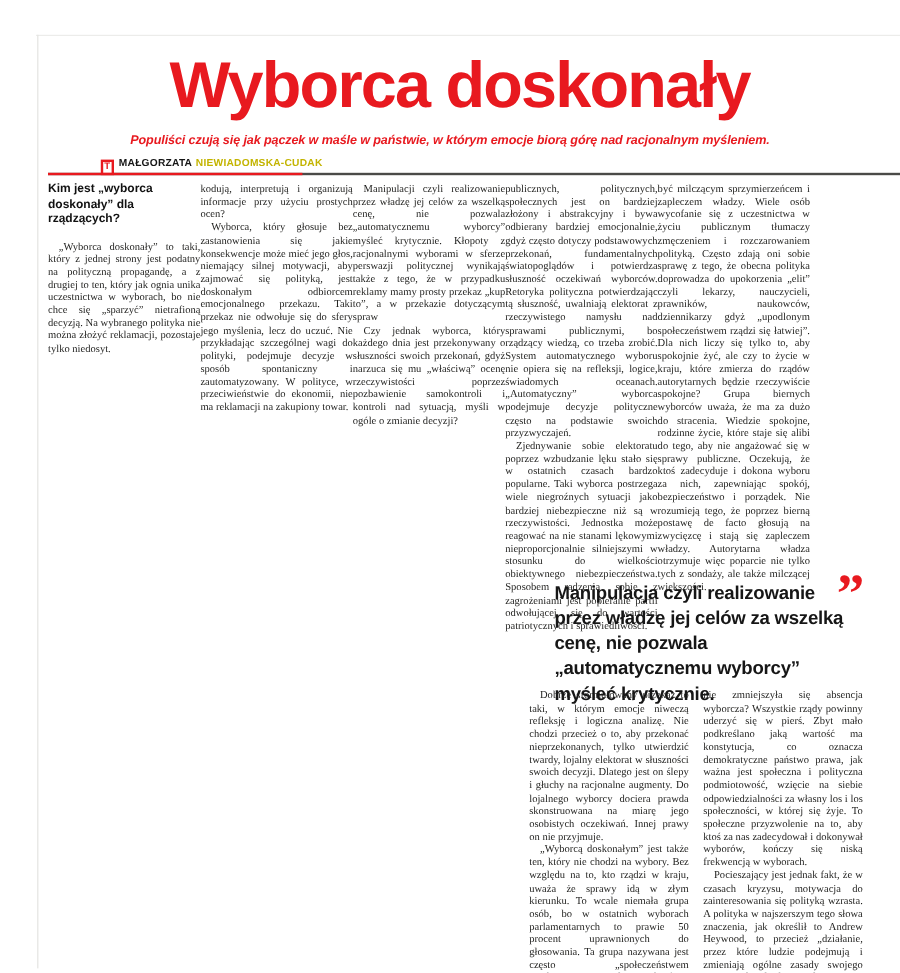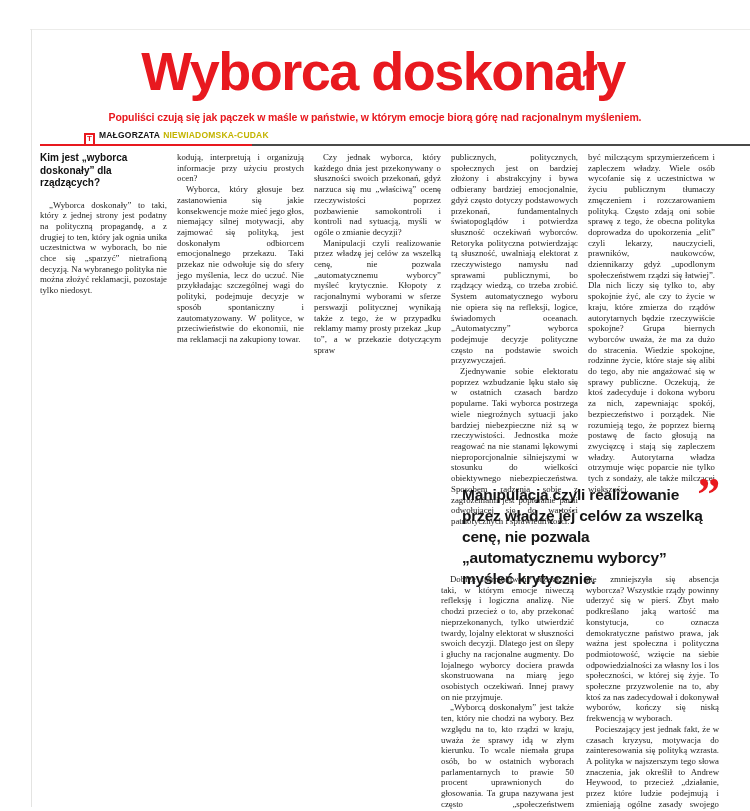--- a/index.html
+++ b/index.html
@@ -6,33 +6,33 @@
   .page{position:relative;width:750px;height:811px;background:#ffffff;overflow:hidden;
         font-family:"Liberation Serif",serif;color:#1e1e1c;}
   .edge-top{position:absolute;left:30px;top:29px;width:720px;height:1px;background:#ececea;}
   .edge-left{position:absolute;left:31px;top:29px;width:1px;height:778px;background:#e4e4e2;}
 
   .title{position:absolute;left:0;right:0;top:40px;margin:0;text-align:center;
          font-family:"Liberation Sans",sans-serif;font-weight:800;font-size:54px;
          letter-spacing:-1.5px;color:#e8191f;padding-left:16px;}
   .subtitle{position:absolute;left:0;right:0;top:111px;margin:0;text-align:center;
          font-family:"Liberation Sans",sans-serif;font-weight:700;font-size:10.5px;
-         letter-spacing:-0.1px;color:#e8191f;}
+         letter-spacing:-0.1px;color:#e8191f;font-style:italic;}
 
   .byline{position:absolute;left:40px;top:128px;width:678px;height:16px;
          border-bottom:2px solid #4a4a48;font-family:"Liberation Sans",sans-serif;
          font-weight:700;font-size:8.5px;letter-spacing:.2px;line-height:14px;padding-left:44px;}
   .byline .red-rule{position:absolute;left:0;bottom:-2px;width:212px;height:2px;background:#e8191f;}
   .t-icon{display:inline-block;box-sizing:border-box;width:11px;height:13px;border:2px solid #e8191f;
          background:#fff;color:#e8191f;font-weight:800;font-size:8px;line-height:8px;
          text-align:center;vertical-align:-3px;margin-right:4px;}
   .by-first{color:#151515;}
   .by-last{color:#c3b400;margin-left:3px;}
 
-  .topband{position:absolute;left:40px;top:152px;width:678px;display:flex;gap:10px;}
+  .topband{position:absolute;left:40px;top:152px;width:678px;display:flex;}
   .col{flex:0 0 127px;font-size:8.8px;line-height:10.7px;text-align:justify;}
   .col p,.bcol p{margin:0;}
   .ind{text-indent:9px;}
   .sec-head{margin:0 0 10px 0;font-family:"Liberation Sans",sans-serif;font-weight:800;
          font-size:10px;line-height:12.5px;color:#111;text-align:left;}
 
   .pullquote{position:absolute;left:462px;top:484px;width:258px;
          font-family:"Liberation Sans",sans-serif;font-weight:800;font-size:15.5px;
          line-height:21px;letter-spacing:-0.2px;color:#161616;}
   .pullquote p{margin:0;}
@@ -60,22 +60,22 @@
   <div class="topband">
     <div class="col">
       <h3 class="sec-head">Kim jest „wyborca doskonały” dla rządzących?</h3>
       <p class="ind">„Wyborca doskonały” to taki, który z jednej strony jest podatny na polityczną propagandę, a z drugiej to ten, który jak ognia unika uczestnictwa w wyborach, bo nie chce się „sparzyć” nietrafioną decyzją. Na wybranego polityka nie można złożyć reklamacji, pozostaje tylko niedosyt.</p>
     </div>
     <div class="col">
       <p>kodują, interpretują i organizują informacje przy użyciu prostych ocen?</p>
       <p class="ind">Wyborca, który głosuje bez zastanowienia się jakie konsekwencje może mieć jego głos, niemający silnej motywacji, aby zajmować się polityką, jest doskonałym odbiorcem emocjonalnego przekazu. Taki przekaz nie odwołuje się do sfery jego myślenia, lecz do uczuć. Nie przykładając szczególnej wagi do polityki, podejmuje decyzje w sposób spontaniczny i zautomatyzowany. W polityce, w przeciwieństwie do ekonomii, nie ma reklamacji na zakupiony towar.</p>
     </div>
     <div class="col">
+      <p class="ind">Manipulacji czyli realizowanie przez władzę jej celów za wszelką cenę, nie pozwala „automatycznemu wyborcy” myśleć krytycznie. Kłopoty z racjonalnymi wyborami w sferze perswazji politycznej wynikają także z tego, że w przypadku reklamy mamy prosty przekaz „kup to”, a w przekazie dotyczącym spraw</p>
       <p class="ind">Czy jednak wyborca, który każdego dnia jest przekonywany o słuszności swoich przekonań, gdyż narzuca się mu „właściwą” ocenę rzeczywistości poprzez pozbawienie samokontroli i kontroli nad sytuacją, myśli w ogóle o zmianie decyzji?</p>
-      <p class="ind">Manipulacji czyli realizowanie przez władzę jej celów za wszelką cenę, nie pozwala „automatycznemu wyborcy” myśleć krytycznie. Kłopoty z racjonalnymi wyborami w sferze perswazji politycznej wynikają także z tego, że w przypadku reklamy mamy prosty przekaz „kup to”, a w przekazie dotyczącym spraw</p>
     </div>
     <div class="col">
       <p>publicznych, politycznych, społecznych jest on bardziej złożony i abstrakcyjny i bywa odbierany bardziej emocjonalnie, gdyż często dotyczy podstawowych przekonań, fundamentalnych światopoglądów i potwierdza słuszność oczekiwań wyborców. Retoryka polityczna potwierdzając tą słuszność, uwalniają elektorat z rzeczywistego namysłu nad sprawami publicznymi, bo rządzący wiedzą, co trzeba zrobić. System automatycznego wyboru nie opiera się na refleksji, logice, świadomych oceanach. „Automatyczny” wyborca podejmuje decyzje polityczne często na podstawie swoich przyzwyczajeń.</p>
       <p class="ind">Zjednywanie sobie elektoratu poprzez wzbudzanie lęku stało się w ostatnich czasach bardzo popularne. Taki wyborca postrzega wiele niegroźnych sytuacji jako bardziej niebezpieczne niż są w rzeczywistości. Jednostka może reagować na nie stanami lękowymi nieproporcjonalnie silniejszymi w stosunku do wielkości obiektywnego niebezpieczeństwa. Sposobem radzenia sobie z zagrożeniami jest popieranie partii odwołującej się do wartości patriotycznych i sprawiedliwości.</p>
     </div>
     <div class="col">
       <p>być milczącym sprzymierzeńcem i zapleczem władzy. Wiele osób wycofanie się z uczestnictwa w życiu publicznym tłumaczy zmęczeniem i rozczarowaniem polityką. Często zdają oni sobie sprawę z tego, że obecna polityka doprowadza do upokorzenia „elit” czyli lekarzy, nauczycieli, prawników, naukowców, dziennikarzy gdyż „upodlonym społeczeństwem rządzi się łatwiej”. Dla nich liczy się tylko to, aby spokojnie żyć, ale czy to życie w kraju, które zmierza do rządów autorytarnych będzie rzeczywiście spokojne? Grupa biernych wyborców uważa, że ma za dużo do stracenia. Wiedzie spokojne, rodzinne życie, które staje się alibi do tego, aby nie angażować się w sprawy publiczne. Oczekują, że ktoś zadecyduje i dokona wyboru za nich, zapewniając spokój, bezpieczeństwo i porządek. Nie rozumieją tego, że poprzez bierną postawę de facto głosują na zwycięzcę i stają się zapleczem władzy. Autorytarna władza otrzymuje więc poparcie nie tylko tych z sondaży, ale także milczącej większości.</p>
     </div>
   </div>
 

